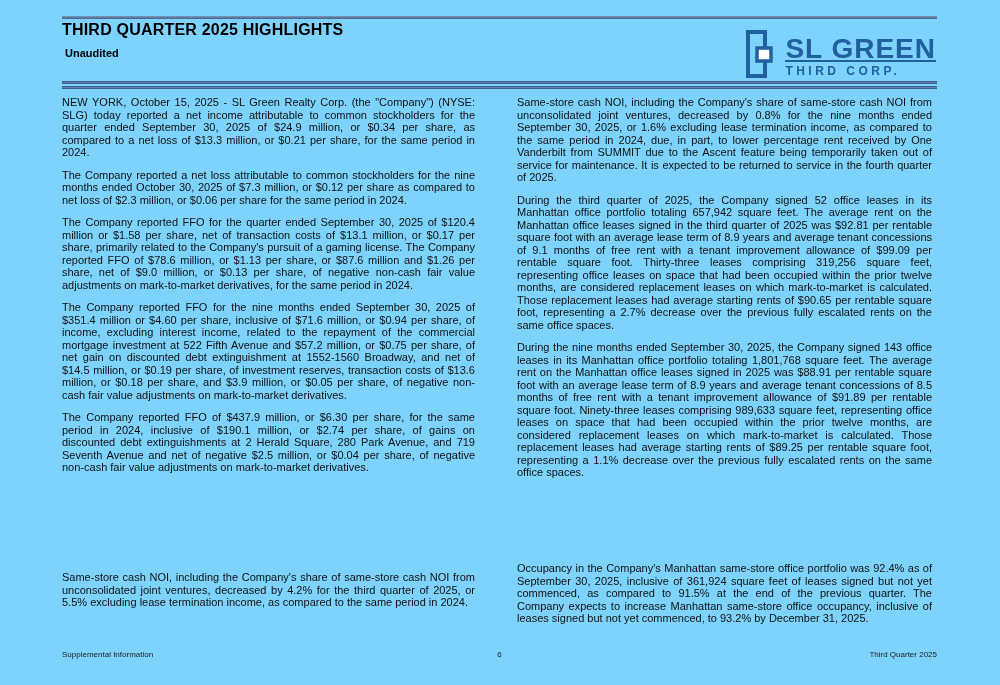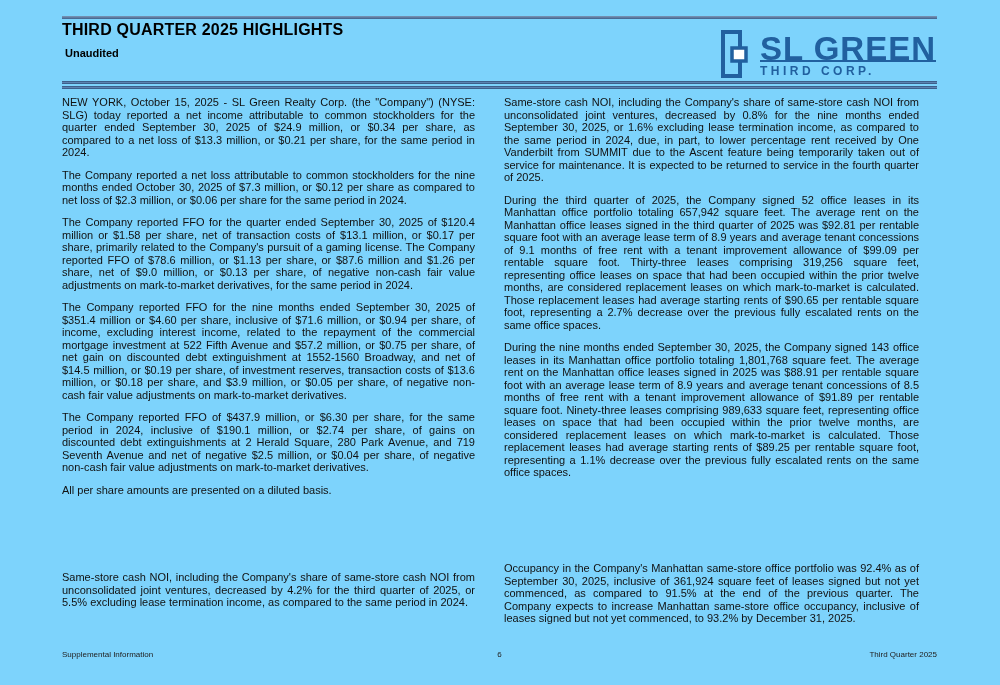--- a/index.html
+++ b/index.html
@@ -23,37 +23,37 @@
     position:absolute;left:65px;top:47px;
     font-size:11px;font-weight:bold;color:#000;
   }
   .logo{
     position:absolute;right:64px;top:29px;
     display:flex;align-items:flex-start;gap:6px;
   }
   .logo-icon{display:block;}
   .logo-text{display:flex;flex-direction:column;margin-top:9px;}
   .logo-name{
-    font-size:33px;font-weight:600;letter-spacing:1px;line-height:22px;
+    font-size:28px;font-weight:600;letter-spacing:1px;line-height:22px;
     color:#21609f;border-bottom:2px solid #21609f;padding-bottom:0;
   }
   .logo-sub{
     font-size:12px;font-weight:600;letter-spacing:3.5px;color:#21609f;
     margin-top:2px;
   }
   .double-rule{position:absolute;left:62px;right:63px;top:81px;}
   .double-rule .bar{
     height:3px;background:linear-gradient(180deg,#2e4f78 0%,#5b82b2 50%,#2e4f78 100%);
   }
   .double-rule .bar + .bar{margin-top:2px;}
 
   
   .columns{
     position:absolute;left:62px;right:62px;top:96px;bottom:40px;
-    display:flex;gap:29px;
+    display:flex;gap:42px;
   }
   .col{position:relative;}
   .col.left{width:413px;}
   .col.right{width:415px;}
   .col p{
     margin:0 0 10px 0;
     font-size:11px;line-height:12.5px;text-align:justify;color:#111;
   }
   .section-block{position:absolute;left:0;right:0;top:475px;}
   .section-heading{
@@ -98,21 +98,20 @@
   </div>
 
   <div class="columns">
 
     <section class="col left">
       <p>NEW YORK, October 15, 2025 - SL Green Realty Corp. (the "Company") (NYSE: SLG) today reported a net income attributable to common stockholders for the quarter ended September 30, 2025 of $24.9 million, or $0.34 per share, as compared to a net loss of $13.3 million, or $0.21 per share, for the same period in 2024.</p>
       <p>The Company reported a net loss attributable to common stockholders for the nine months ended October 30, 2025 of $7.3 million, or $0.12 per share as compared to net loss of $2.3 million, or $0.06 per share for the same period in 2024.</p>
       <p>The Company reported FFO for the quarter ended September 30, 2025 of $120.4 million or $1.58 per share, net of transaction costs of $13.1 million, or $0.17 per share, primarily related to the Company's pursuit of a gaming license. The Company reported FFO of $78.6 million, or $1.13 per share, or $87.6 million and $1.26 per share, net of $9.0 million, or $0.13 per share, of negative non-cash fair value adjustments on mark-to-market derivatives, for the same period in 2024.</p>
       <p>The Company reported FFO for the nine months ended September 30, 2025 of $351.4 million or $4.60 per share, inclusive of $71.6 million, or $0.94 per share, of income, excluding interest income, related to the repayment of the commercial mortgage investment at 522 Fifth Avenue and $57.2 million, or $0.75 per share, of net gain on discounted debt extinguishment at 1552-1560 Broadway, and net of $14.5 million, or $0.19 per share, of investment reserves, transaction costs of $13.6 million, or $0.18 per share, and $3.9 million, or $0.05 per share, of negative non-cash fair value adjustments on mark-to-market derivatives.</p>
       <p>The Company reported FFO of $437.9 million, or $6.30 per share, for the same period in 2024, inclusive of $190.1 million, or $2.74 per share, of gains on discounted debt extinguishments at 2 Herald Square, 280 Park Avenue, and 719 Seventh Avenue and net of negative $2.5 million, or $0.04 per share, of negative non-cash fair value adjustments on mark-to-market derivatives.</p>
-      <p>All per share amounts are presented on a diluted basis.</p>
 
       <div class="section-block">
         <p>Same-store cash NOI, including the Company's share of same-store cash NOI from unconsolidated joint ventures, decreased by 4.2% for the third quarter of 2025, or 5.5% excluding lease termination income, as compared to the same period in 2024.</p>
       </div>
     </section>
 
     <section class="col right">
       <p>Same-store cash NOI, including the Company's share of same-store cash NOI from unconsolidated joint ventures, decreased by 0.8% for the nine months ended September 30, 2025, or 1.6% excluding lease termination income, as compared to the same period in 2024, due, in part, to lower percentage rent received by One Vanderbilt from SUMMIT due to the Ascent feature being temporarily taken out of service for maintenance. It is expected to be returned to service in the fourth quarter of 2025.</p>
       <p>During the third quarter of 2025, the Company signed 52 office leases in its Manhattan office portfolio totaling 657,942 square feet. The average rent on the Manhattan office leases signed in the third quarter of 2025 was $92.81 per rentable square foot with an average lease term of 8.9 years and average tenant concessions of 9.1 months of free rent with a tenant improvement allowance of $99.09 per rentable square foot. Thirty-three leases comprising 319,256 square feet, representing office leases on space that had been occupied within the prior twelve months, are considered replacement leases on which mark-to-market is calculated. Those replacement leases had average starting rents of $90.65 per rentable square foot, representing a 2.7% decrease over the previous fully escalated rents on the same office spaces.</p>
       <p>During the nine months ended September 30, 2025, the Company signed 143 office leases in its Manhattan office portfolio totaling 1,801,768 square feet. The average rent on the Manhattan office leases signed in 2025 was $88.91 per rentable square foot with an average lease term of 8.9 years and average tenant concessions of 8.5 months of free rent with a tenant improvement allowance of $91.89 per rentable square foot. Ninety-three leases comprising 989,633 square feet, representing office leases on space that had been occupied within the prior twelve months, are considered replacement leases on which mark-to-market is calculated. Those replacement leases had average starting rents of $89.25 per rentable square foot, representing a 1.1% decrease over the previous fully escalated rents on the same office spaces.</p>

